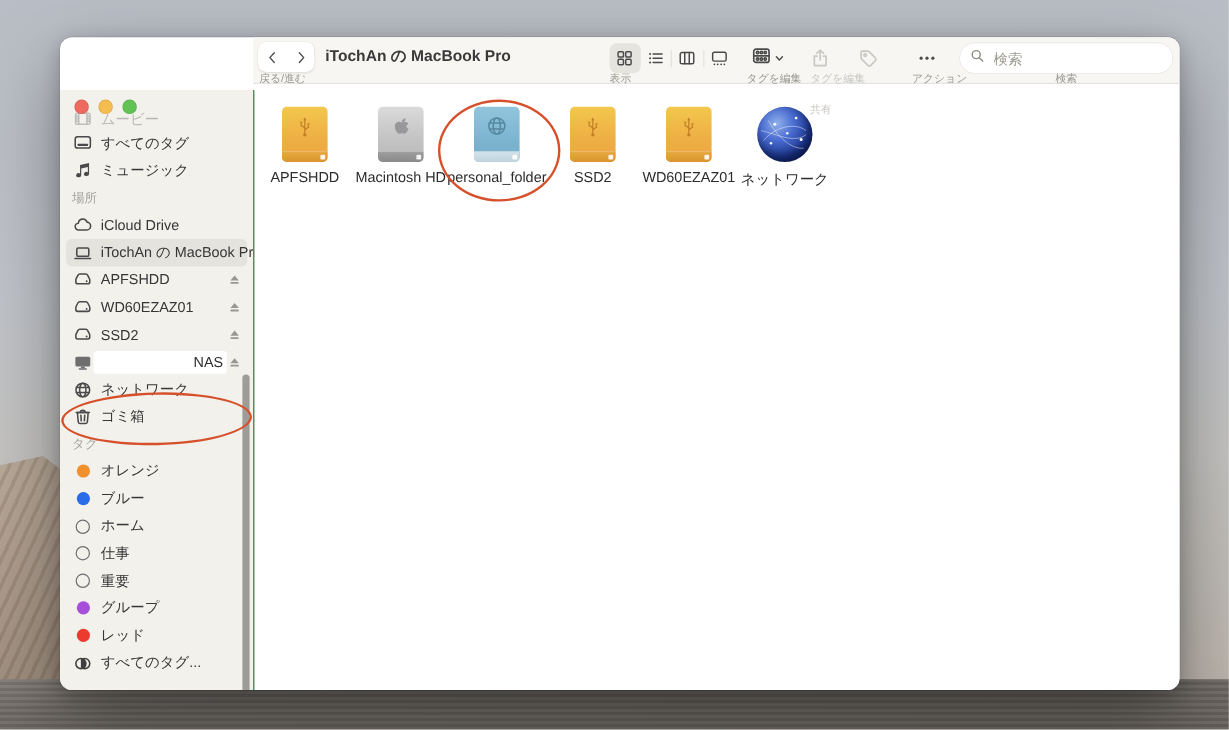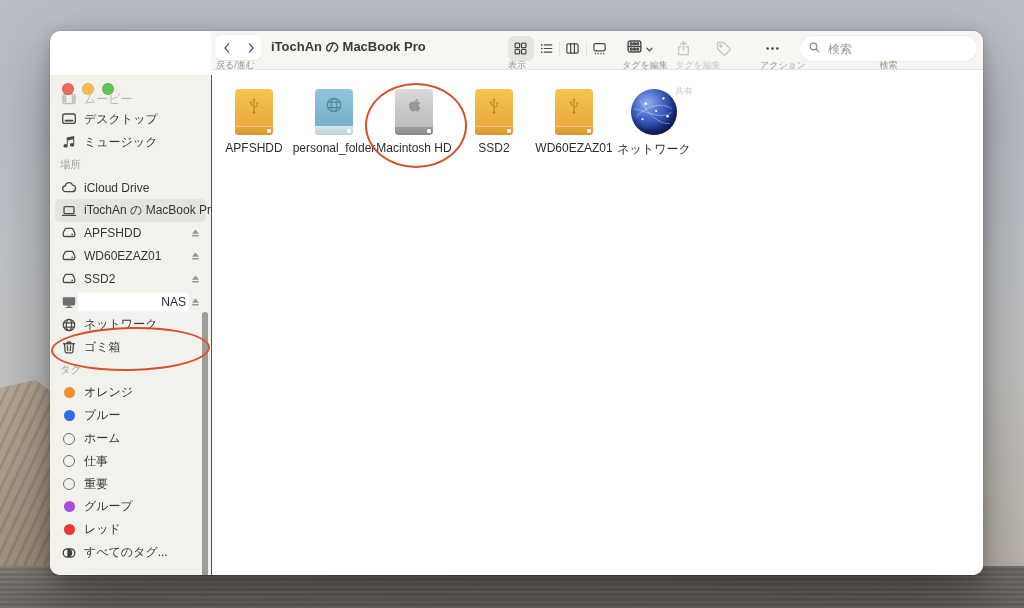--- a/index.html
+++ b/index.html
@@ -127,21 +127,21 @@
           </span>
           <span class="sb-label">ムービー</span>
         </div>
         <div class="sb-row">
           <span class="sb-ic">
             <svg viewBox="0 0 16 16" stroke="#4a4a4a" fill="none" stroke-width="1.3" stroke-linecap="round" stroke-linejoin="round">
               <rect x="1.7" y="3" width="12.6" height="9.4" rx="2"></rect>
               <rect x="3.7" y="8.8" width="8.6" height="1.8" rx=".5" fill="#4a4a4a" stroke="none"></rect>
             </svg>
           </span>
-          <span class="sb-label">デスクトップ</span>
+          <span class="sb-label">すべてのタグ</span>
         </div>
         <div class="sb-row">
           <span class="sb-ic">
             <svg viewBox="0 0 16 16">
               <path fill="#4a4a4a" d="M13.2 1.9 5.7 3.6v6.9a2.1 1.7 0 1 0 1 1.5V6.4l5.5-1.2v4.3a2.1 1.7 0 1 0 1 1.5z"></path>
             </svg>
           </span>
           <span class="sb-label">ミュージック</span>
         </div>
         <div class="sb-header">場所</div>
@@ -422,43 +422,43 @@
               <path d="M10 13.5 6 11.2V9.4"></path>
               <circle cx="6" cy="8" r="1.2" fill="#c07d22" stroke="none"></circle>
               <path d="M10 15.5 14 13.2v-2"></path>
               <rect x="13" y="8.6" width="2.1" height="2.1" fill="#c07d22" stroke="none"></rect>
               <circle cx="10" cy="21.4" r="1.8" fill="#c07d22" stroke="none"></circle>
             </svg>
           </div>
           <div class="fs-label">APFSHDD</div>
         </div>
         <div class="fs-item">
-          <div class="drive blue">
-            <div class="strip"></div>
-            <div class="notch"></div>
-            <svg class="glyph" width="22" height="22" viewBox="0 0 20 20" fill="none" stroke="#54889f" stroke-width="1.1">
-              <circle cx="10" cy="10" r="6.1"></circle>
-              <ellipse cx="10" cy="10" rx="2.7" ry="6.1"></ellipse>
-              <path d="M4.1 7.7h11.8M4.1 12.3h11.8"></path>
-            </svg>
-          </div>
-          <div class="fs-label">personal_folder</div>
-        </div>
-        <div class="fs-item">
           <div class="drive grey">
             <div class="strip"></div>
             <div class="notch"></div>
             <svg class="glyph" width="20" height="22" viewBox="0 0 16 16">
               <g fill="#98989a">
                 <path d="M10.5 4.8c.5-.6.8-1.3.7-2-0.7.1-1.4.5-1.9 1.1-.4.5-.7 1.2-.6 1.9.7 0 1.4-.4 1.8-1z"></path>
                 <path d="M11.6 8.9c0-1.2.9-2 1.5-2.4-.5-.8-1.4-1.3-2.3-1.3-.9 0-1.5.5-2 .5-.5 0-1.1-.5-2-.5-1.5 0-2.8 1.3-2.8 3.2 0 2.3 1.7 4.8 2.9 4.8.5 0 1-.4 1.8-.4s1.2.4 1.8.4c1.1 0 2.4-2.2 2.6-3.3-.9-.3-1.5-1.1-1.5-2z"></path>
               </g>
             </svg>
           </div>
           <div class="fs-label">Macintosh HD</div>
+        </div>
+        <div class="fs-item">
+          <div class="drive blue">
+            <div class="strip"></div>
+            <div class="notch"></div>
+            <svg class="glyph" width="22" height="22" viewBox="0 0 20 20" fill="none" stroke="#54889f" stroke-width="1.1">
+              <circle cx="10" cy="10" r="6.1"></circle>
+              <ellipse cx="10" cy="10" rx="2.7" ry="6.1"></ellipse>
+              <path d="M4.1 7.7h11.8M4.1 12.3h11.8"></path>
+            </svg>
+          </div>
+          <div class="fs-label">personal_folder</div>
         </div>
         <div class="fs-item">
           <div class="drive orange">
             <div class="strip"></div>
             <div class="notch"></div>
             <svg class="glyph" width="15" height="24" viewBox="0 0 20 26" fill="none" stroke="#c07d22" stroke-width="1.3">
               <path d="M10 5v15"></path>
               <path d="M10 2.2 8.3 5.2h3.4z" fill="#c07d22" stroke="none"></path>
               <path d="M10 13.5 6 11.2V9.4"></path>
               <circle cx="6" cy="8" r="1.2" fill="#c07d22" stroke="none"></circle>

